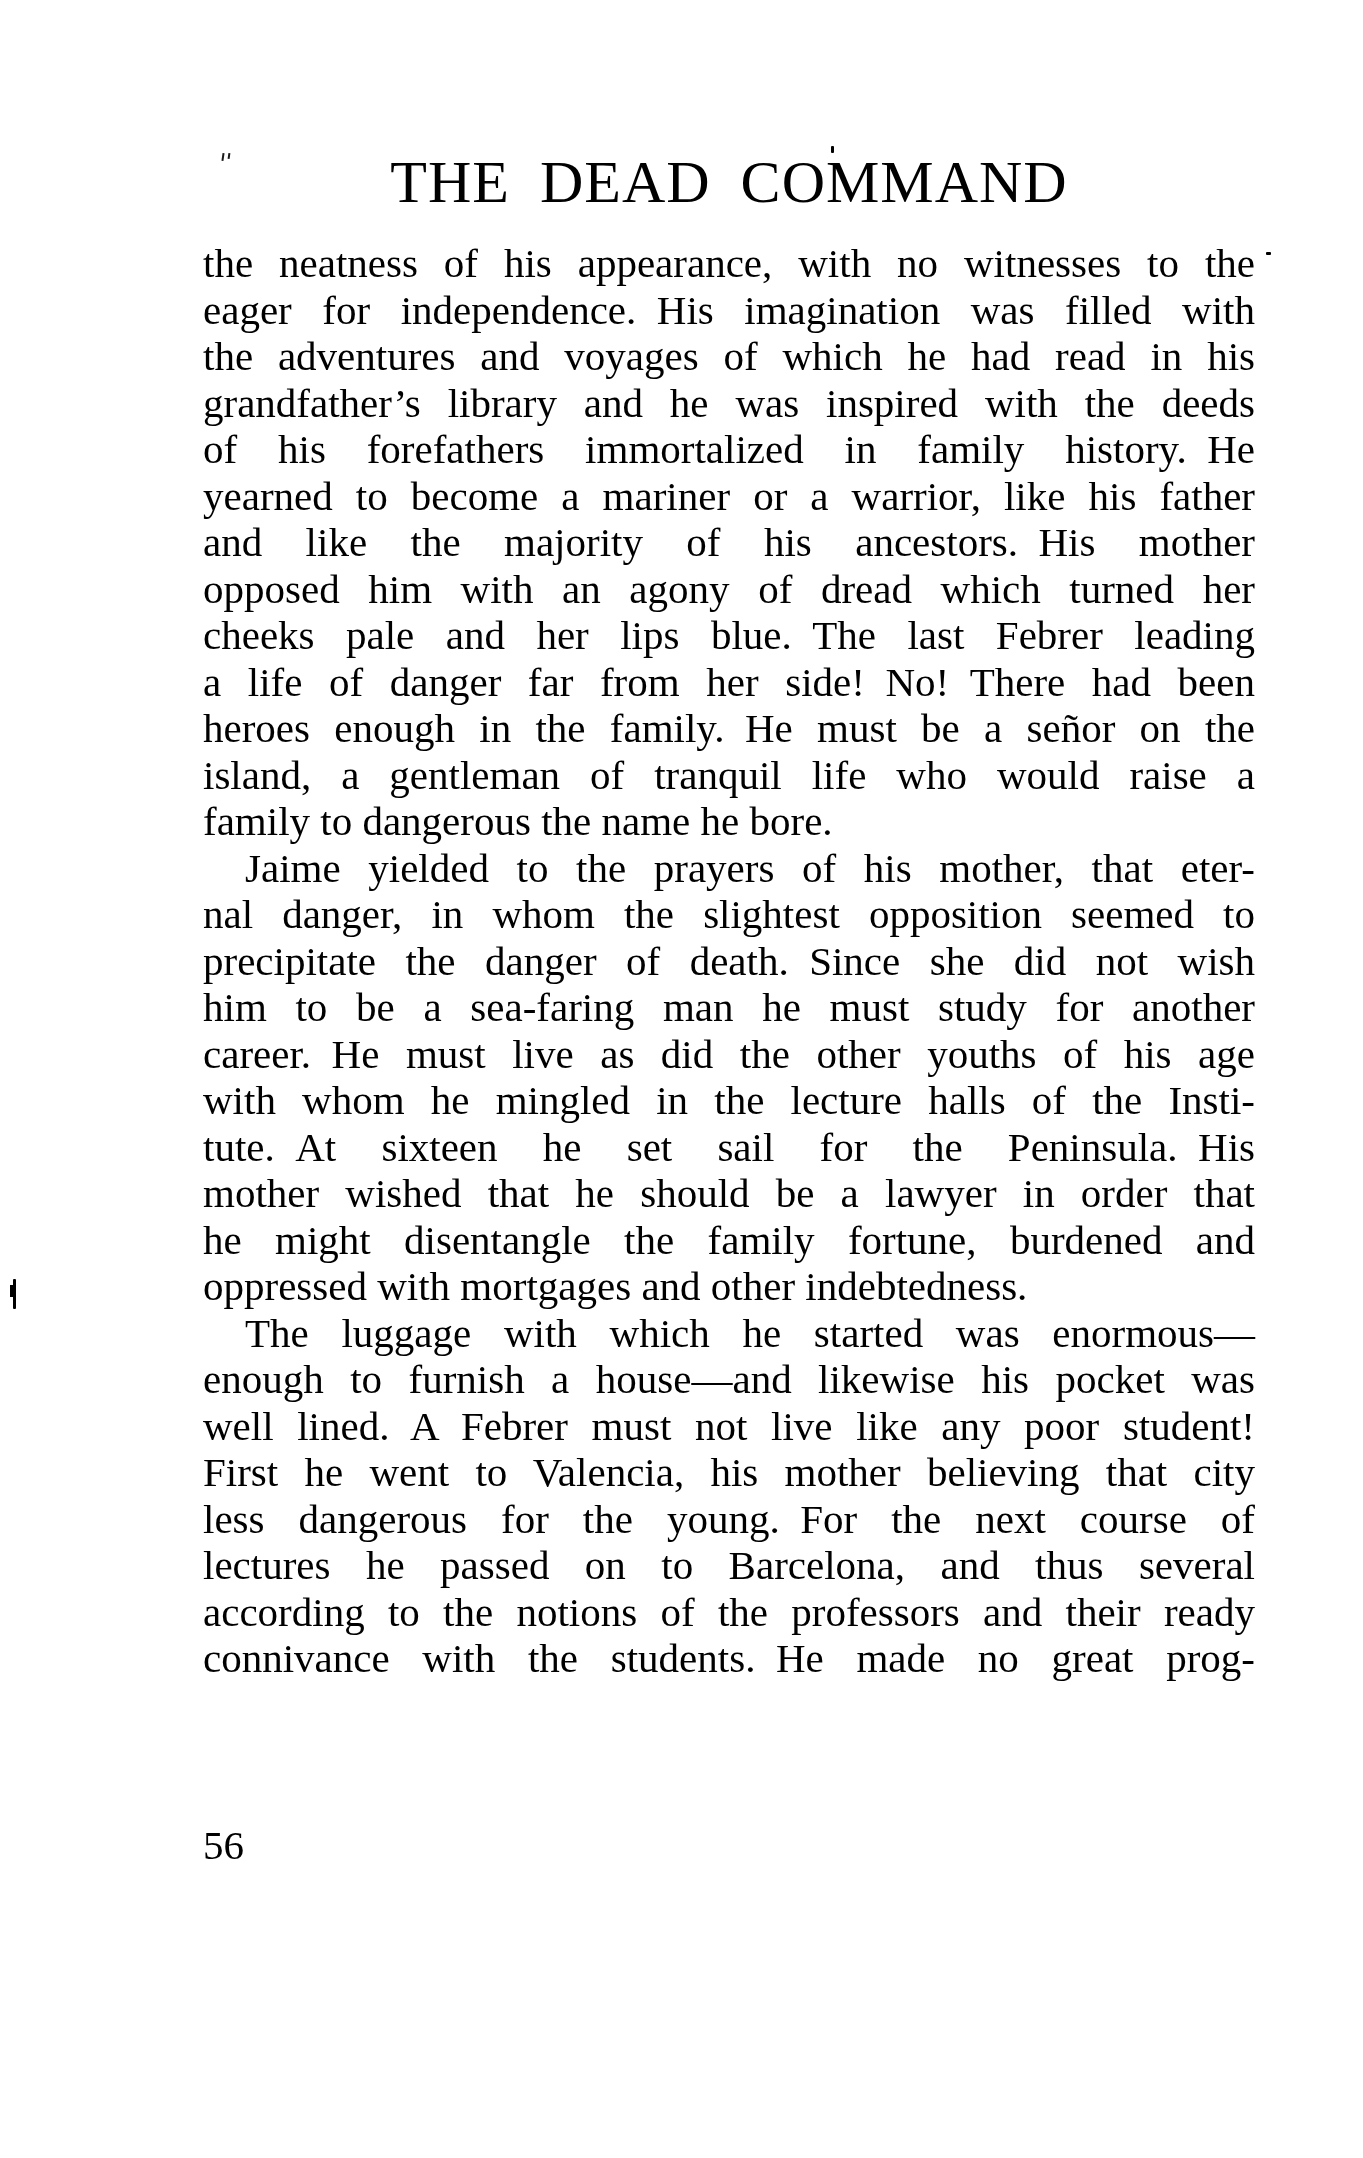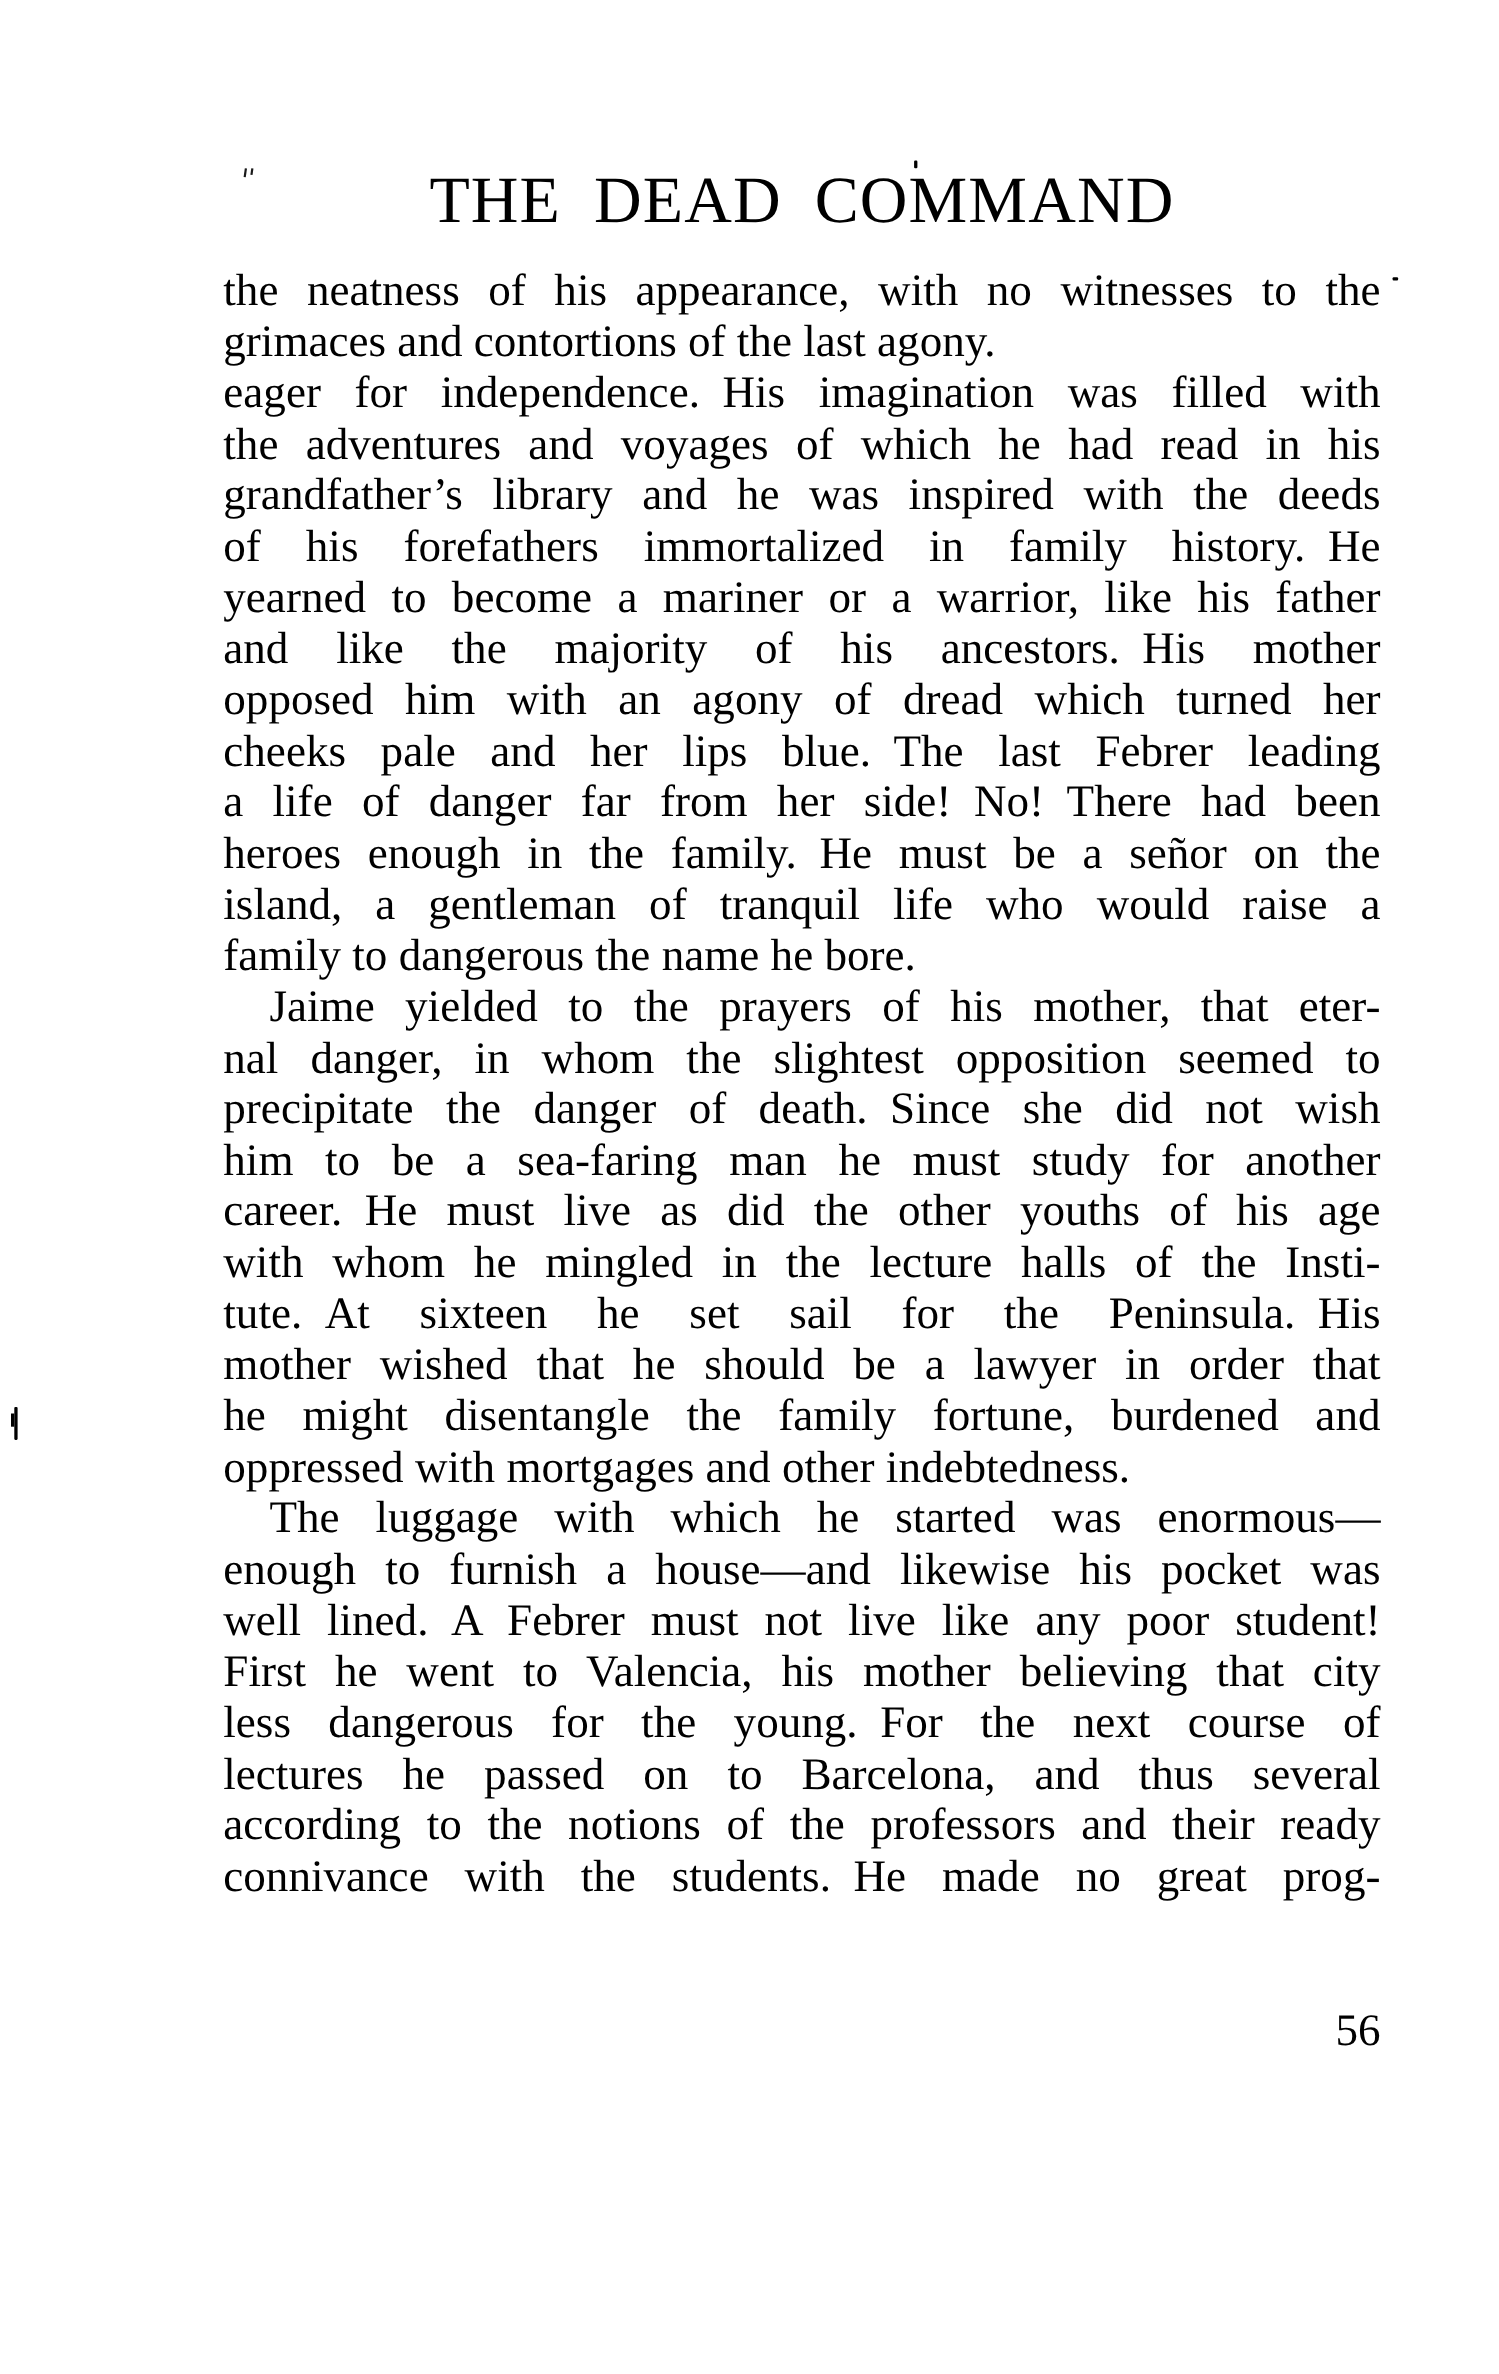--- a/index.html
+++ b/index.html
@@ -51,21 +51,21 @@
   .line.indent {
     text-indent: 42px;
   }
   .pagenum {
     position: absolute;
     left: 203px;
     top: 1822px;
     width: 1052px;
     font-size: 41px;
     line-height: 46.5px;
-    text-align: right;
+    text-align: left;
   }
   
   .artifact { position: absolute; background: #000; }
   .artifact-stroke {
     left: 13px;
     top: 1279px;
     width: 3px;
     height: 30px;
     border-radius: 1px;
   }
@@ -111,21 +111,20 @@
     border-radius: 1px;
   }
 </style>
 </head>
 <body>
 
 <div class="page">
   <h1 class="title">THE DEAD COMMAND</h1>
   <div class="textblock">
       <div class="line just">the neatness of his appearance, with no witnesses to the</div>
-      <div class="line">grimaces and contortions of the last agony.</div>
       <div class="line just">eager for independence. His imagination was filled with</div>
       <div class="line just">the adventures and voyages of which he had read in his</div>
       <div class="line just">grandfather’s library and he was inspired with the deeds</div>
       <div class="line just">of his forefathers immortalized in family history. He</div>
       <div class="line just">yearned to become a mariner or a warrior, like his father</div>
       <div class="line just">and like the majority of his ancestors. His mother</div>
       <div class="line just">opposed him with an agony of dread which turned her</div>
       <div class="line just">cheeks pale and her lips blue. The last Febrer leading</div>
       <div class="line just">a life of danger far from her side! No! There had been</div>
       <div class="line just">heroes enough in the family. He must be a señor on the</div>

